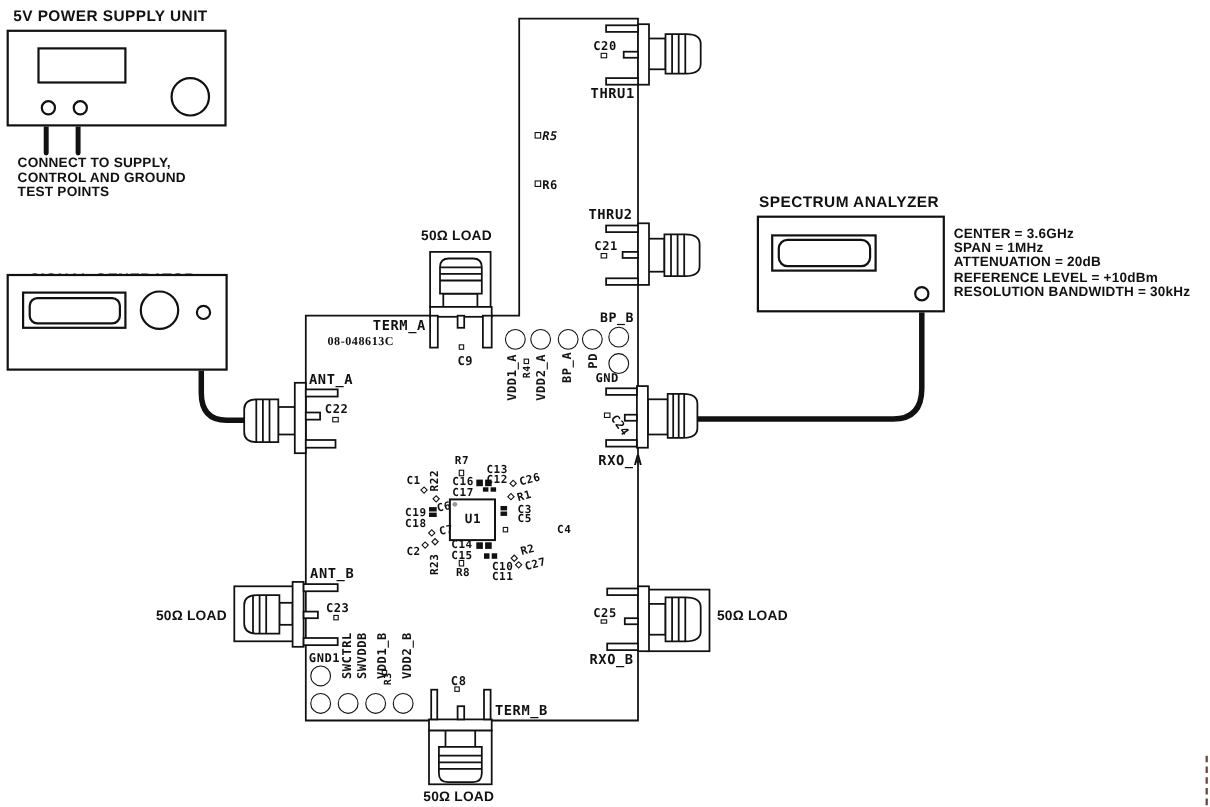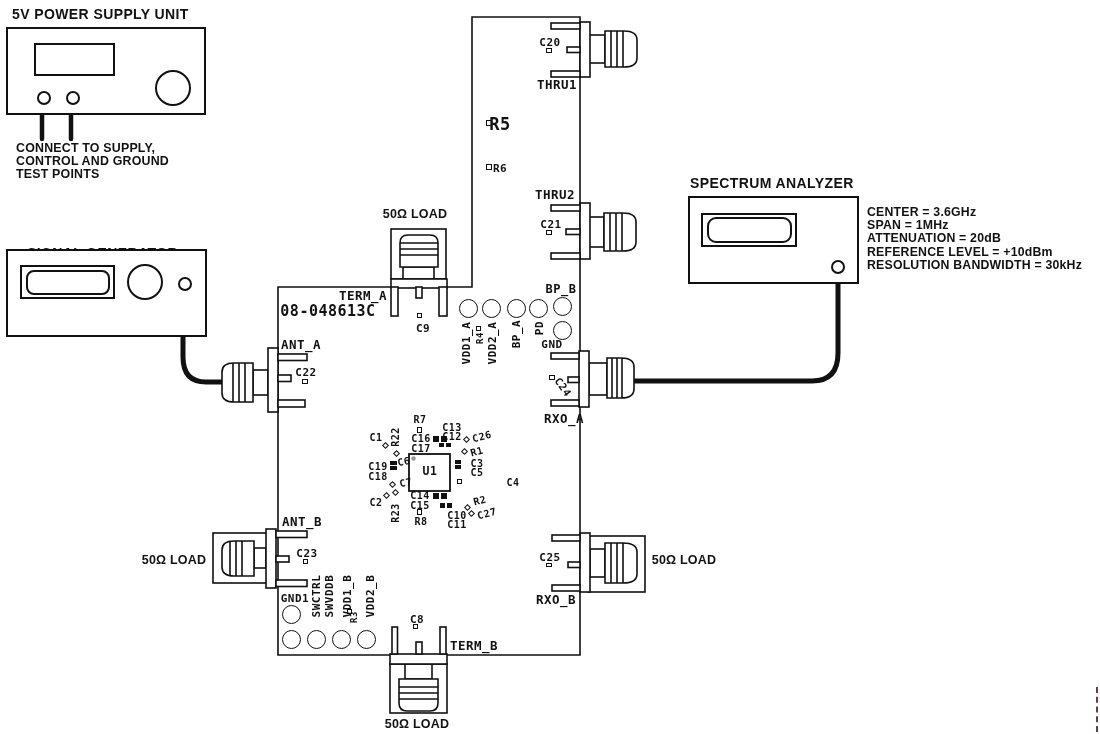--- a/index.html
+++ b/index.html
@@ -215,28 +215,28 @@
       <div class="tp" style="left: 552.5px; top: 320.5px; width: 19px; height: 19px;"></div>
       <div class="tp" style="left: 281.5px; top: 604.5px; width: 19px; height: 19px;"></div>
       <div class="tp" style="left: 281.5px; top: 629.5px; width: 19px; height: 19px;"></div>
       <div class="tp" style="left: 306.5px; top: 629.5px; width: 19px; height: 19px;"></div>
       <div class="tp" style="left: 331.5px; top: 629.5px; width: 19px; height: 19px;"></div>
       <div class="tp" style="left: 356.5px; top: 629.5px; width: 19px; height: 19px;"></div>
     </div>
   <div class="abs" style="left:0;top:0;width:0;height:0;" id="label-layer">
       <div class="lbl mono" style="left: 550px; top: 42px; font-size: 11px; transform: translate(-50%, -50%) rotate(0deg);">C20</div>
       <div class="lbl mono" style="left: 557px; top: 85px; font-size: 12.5px; transform: translate(-50%, -50%) rotate(0deg);">THRU1</div>
-      <div class="lbl mono" style="left: 500px; top: 124px; font-size: 17px; transform: translate(-50%, -50%) rotate(0deg);">R5</div>
+      <div class="lbl mono" style="left: 500px; top: 124px; font-size: 11px; transform: translate(-50%, -50%) rotate(0deg); font-style: italic;">R5</div>
       <div class="lbl mono" style="left: 500px; top: 168px; font-size: 11px; transform: translate(-50%, -50%) rotate(0deg);">R6</div>
       <div class="lbl mono" style="left: 555px; top: 195px; font-size: 12.5px; transform: translate(-50%, -50%) rotate(0deg);">THRU2</div>
       <div class="lbl mono" style="left: 551px; top: 224px; font-size: 11px; transform: translate(-50%, -50%) rotate(0deg);">C21</div>
       <div class="lbl mono" style="left: 561px; top: 289px; font-size: 12px; transform: translate(-50%, -50%) rotate(0deg);">BP_B</div>
       <div class="lbl sans" style="left: 415px; top: 214px; font-size: 12.5px; transform: translate(-50%, -50%) rotate(0deg);">50Ω LOAD</div>
       <div class="lbl mono" style="left: 363px; top: 296px; font-size: 12.5px; transform: translate(-50%, -50%) rotate(0deg);">TERM_A</div>
-      <div class="lbl mono" style="left: 328px; top: 311px; font-size: 15px; transform: translate(-50%, -50%) rotate(0deg);">08-048613C</div>
+      <div class="lbl mono" style="left: 328px; top: 311px; font-size: 11px; transform: translate(-50%, -50%) rotate(0deg); font-family: Liberation Serif, serif;">08-048613C</div>
       <div class="lbl mono" style="left: 423px; top: 328px; font-size: 11px; transform: translate(-50%, -50%) rotate(0deg);">C9</div>
       <div class="lbl mono" style="left: 301px; top: 345px; font-size: 12.5px; transform: translate(-50%, -50%) rotate(0deg);">ANT_A</div>
       <div class="lbl mono" style="left: 306px; top: 372px; font-size: 11px; transform: translate(-50%, -50%) rotate(0deg);">C22</div>
       <div class="lbl mono" style="left: 466px; top: 343px; font-size: 11px; transform: translate(-50%, -50%) rotate(-90deg);">VDD1_A</div>
       <div class="lbl mono" style="left: 480px; top: 338px; font-size: 9px; transform: translate(-50%, -50%) rotate(-90deg);">R4</div>
       <div class="lbl mono" style="left: 492px; top: 343px; font-size: 11px; transform: translate(-50%, -50%) rotate(-90deg);">VDD2_A</div>
       <div class="lbl mono" style="left: 516px; top: 334px; font-size: 11px; transform: translate(-50%, -50%) rotate(-90deg);">BP_A</div>
       <div class="lbl mono" style="left: 539px; top: 328px; font-size: 11px; transform: translate(-50%, -50%) rotate(-90deg);">PD</div>
       <div class="lbl mono" style="left: 552px; top: 344px; font-size: 11px; transform: translate(-50%, -50%) rotate(0deg);">GND</div>
       <div class="lbl mono" style="left: 563px; top: 387px; font-size: 10.5px; transform: translate(-50%, -50%) rotate(55deg);">C24</div>

